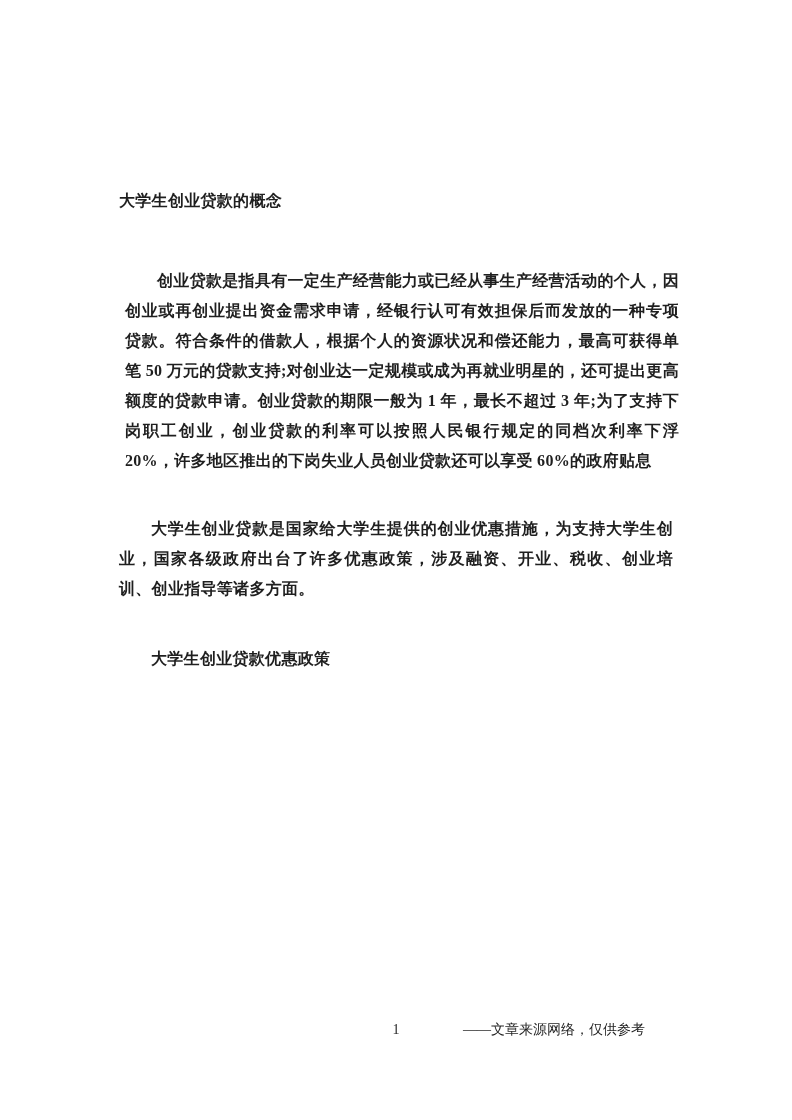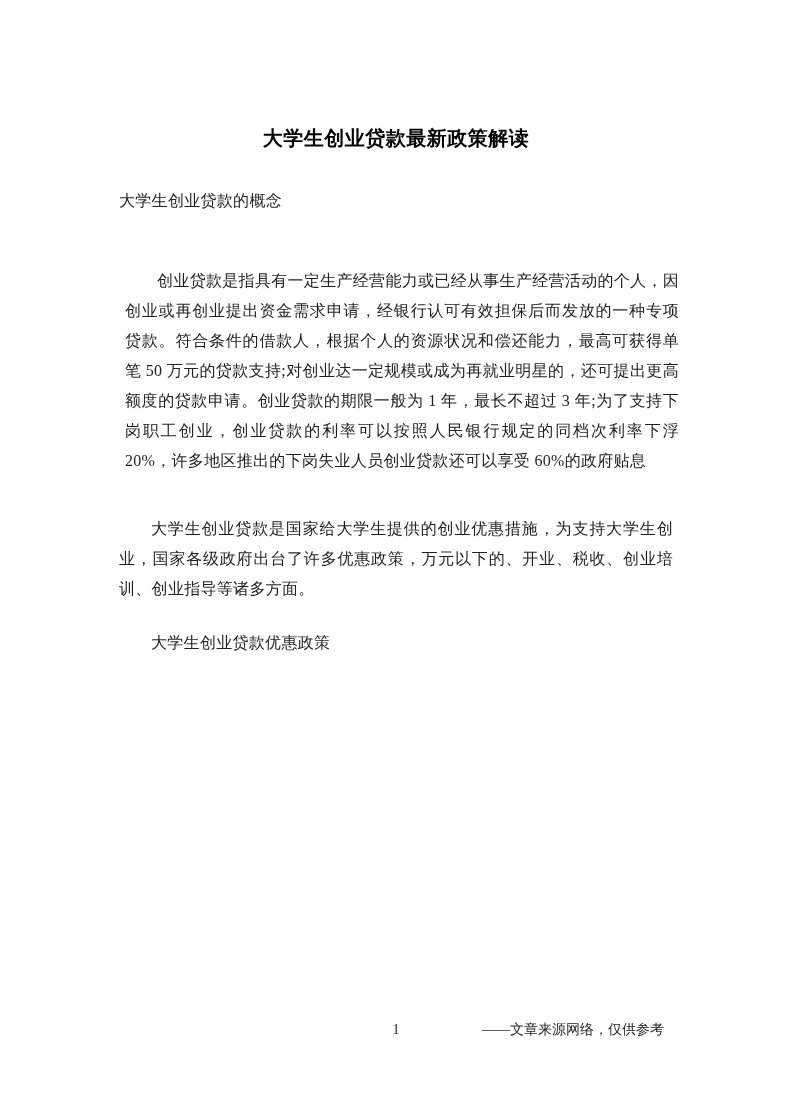--- a/index.html
+++ b/index.html
@@ -31,28 +31,29 @@
     color: #000000;
   }
   .block {
     position: absolute;
     left: 119px;
     width: 554px;
     font-size: 16px;
     line-height: 30px;
     text-align: justify;
     letter-spacing: 0.3px;
+    font-weight: bold;
   }
   .indent {
     text-indent: 2em;
   }
   .heading-concept { top: 186px; }
   .para-concept-1  { top: 250px; margin-left: 6px; }
   .para-concept-2  { top: 498px; }
-  .heading-policy  { top: 628px; }
+  .heading-policy  { top: 644px; }
   .para-policy-1   { top: 686px; }
   .para-policy-2   { top: 848px; }
   .footer-row {
     position: absolute;
     top: 1020px;
     left: 119px;
     width: 554px;
     height: 22px;
     font-size: 14px;
     line-height: 20px;
@@ -60,39 +61,38 @@
   .page-number {
     position: absolute;
     left: 0;
     right: 0;
     text-align: center;
     font-family: "Liberation Serif", serif;
     color: #1f1f1f;
   }
   .source-note {
     position: absolute;
-    right: 9px;
+    right: 28px;
     top: 0;
     white-space: nowrap;
     color: #1f1f1f;
     text-align: center;
   }
 </style>
 </head>
 <body>
 
 <div class="page">
 
-  <h1 class="doc-title">大学生创业贷款最新政策解读</h1>
 
   <div class="block heading-concept">大学生创业贷款的概念</div>
 
   <p class="block indent para-concept-1">创业贷款是指具有一定生产经营能力或已经从事生产经营活动的个人，因创业或再创业提出资金需求申请，经银行认可有效担保后而发放的一种专项贷款。符合条件的借款人，根据个人的资源状况和偿还能力，最高可获得单笔 50 万元的贷款支持;对创业达一定规模或成为再就业明星的，还可提出更高额度的贷款申请。创业贷款的期限一般为 1 年，最长不超过 3 年;为了支持下岗职工创业，创业贷款的利率可以按照人民银行规定的同档次利率下浮 20%，许多地区推出的下岗失业人员创业贷款还可以享受 60%的政府贴息</p>
 
-  <p class="block indent para-concept-2">大学生创业贷款是国家给大学生提供的创业优惠措施，为支持大学生创业，国家各级政府出台了许多优惠政策，万元以下的、开业、税收、创业培训、创业指导等诸多方面。</p>
+  <p class="block indent para-concept-2">大学生创业贷款是国家给大学生提供的创业优惠措施，为支持大学生创业，国家各级政府出台了许多优惠政策，涉及融资、开业、税收、创业培训、创业指导等诸多方面。</p>
 
   <div class="block indent heading-policy">大学生创业贷款优惠政策</div>
 
 
 
   <div class="footer-row">
     <span class="page-number">1</span>
     <span class="source-note">——文章来源网络，仅供参考</span>
   </div>
 

